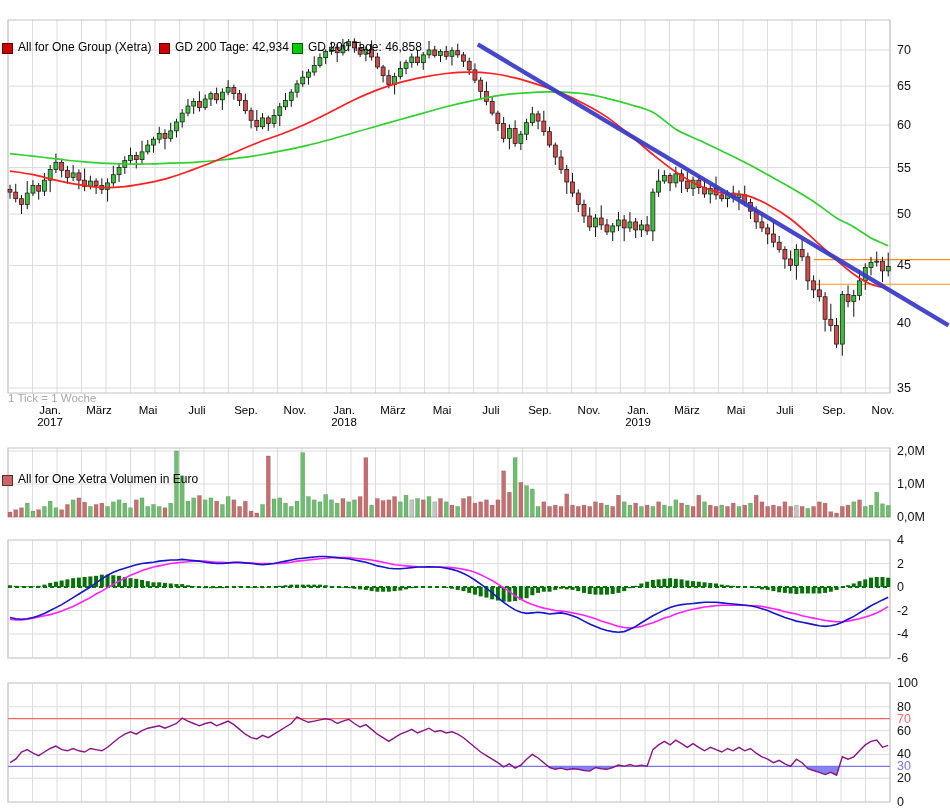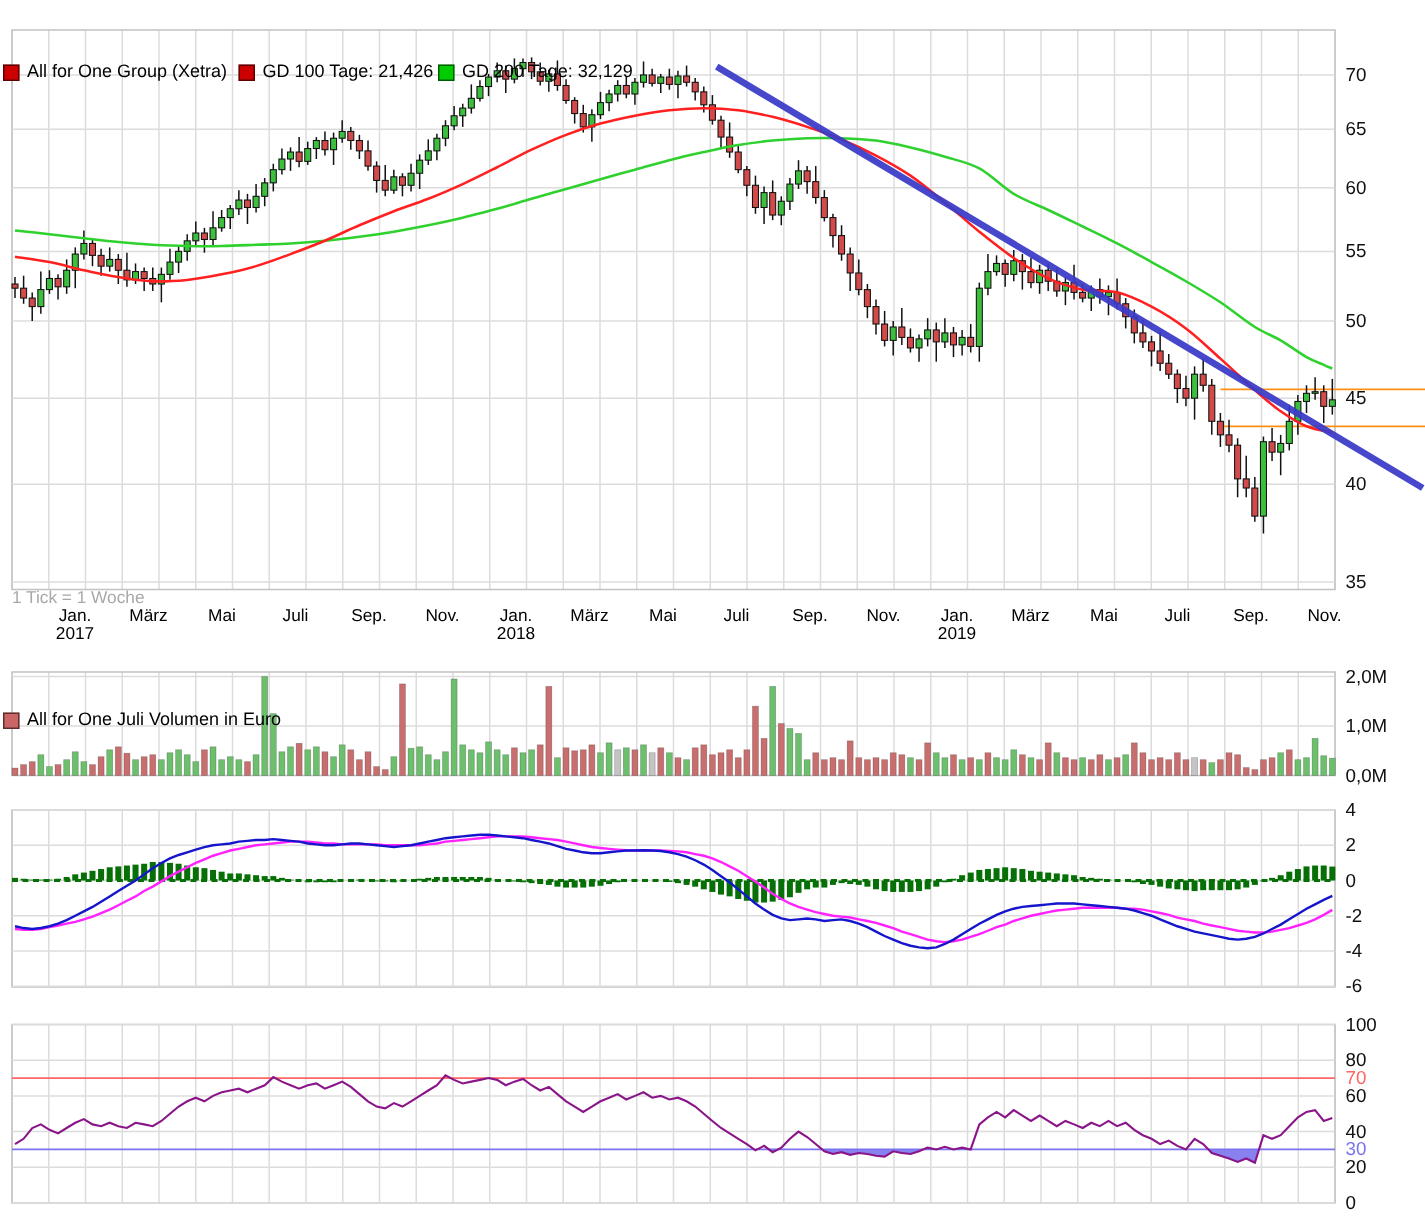--- a/index.html
+++ b/index.html
@@ -17,32 +17,32 @@
 
 <div class="chart">
 
   <div class="legend-row" style="top:1px">
     <div class="legend-item" style="left:2px">
       <span class="sq" style="background: rgb(204, 0, 0);"></span>
       <span class="lt">All for One Group (Xetra)</span>
     </div>
     <div class="legend-item" style="left:159px">
       <span class="sq" style="background: rgb(204, 0, 0);"></span>
-      <span class="lt">GD 100 Tage: 21,426</span>
+      <span class="lt">GD 200 Tage: 42,934</span>
     </div>
     <div class="legend-item" style="left:292px">
       <span class="sq" style="background: rgb(0, 204, 0);"></span>
-      <span class="lt">GD 200 Tage: 32,129</span>
+      <span class="lt">GD 200 Tage: 46,858</span>
     </div>
   </div>
 
   <div class="legend-row" style="top:433px">
     <div class="legend-item" style="left:2px">
       <span class="sq" style="background: rgb(204, 102, 102);"></span>
-      <span class="lt">All for One Juli Volumen in Euro</span>
+      <span class="lt">All for One Xetra Volumen in Euro</span>
     </div>
   </div>
 
 
 
   <svg id="chart-svg" width="950" height="811" viewBox="0 0 950 811">
       <g>
         <line x1="8" x2="8" y1="20" y2="393" stroke="#dcdcdc" stroke-width="1"></line>
         <line x1="32.5" x2="32.5" y1="20" y2="393" stroke="#dcdcdc" stroke-width="1"></line>
         <line x1="57" x2="57" y1="20" y2="393" stroke="#dcdcdc" stroke-width="1"></line>

